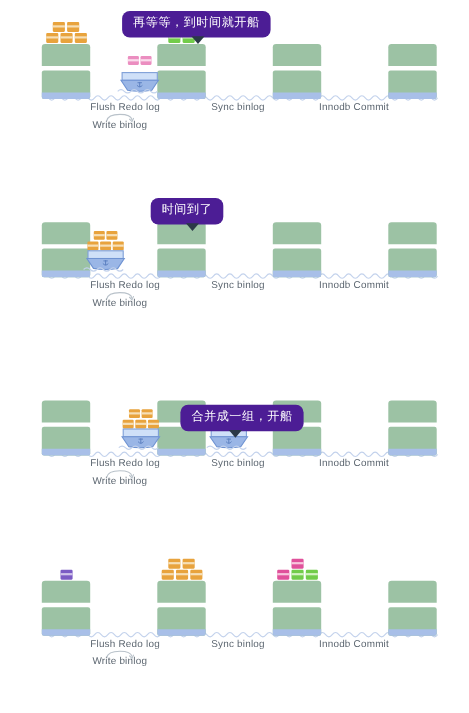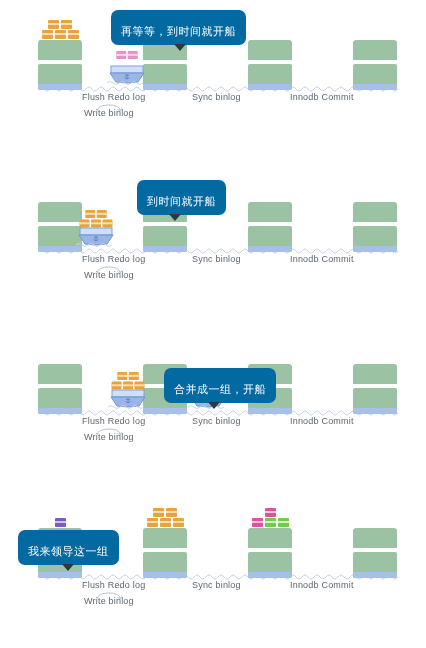--- a/index.html
+++ b/index.html
@@ -88,26 +88,26 @@
     height: 10px;
     overflow: visible;
   }
   .wave svg { display: block; }
   
   .ship { position: absolute; width: 48px; height: 44px; }
   .ship svg { display: block; }
   
   .bubble {
     position: absolute;
-    background: #0369a1;
+    background: #4c1d95;
     color: #ffffff;
     border-radius: 7px;
     font-size: 11px;
     line-height: 1;
-    padding: 16px 10px 8px 10px;
+    padding: 5px 10px 8px 10px;
     white-space: nowrap;
     letter-spacing: 0.5px;
     font-family: "DejaVu Sans", "Liberation Sans", sans-serif;
   }
   .bubble .tail {
     position: absolute;
     bottom: -6px;
     width: 0;
     height: 0;
     border-left: 6px solid transparent;
@@ -358,16 +358,15 @@
       <div class="label" style="left: 82px; top: 94px;">Flush Redo log</div>
       <div class="label" style="left: 192px; top: 94px;">Sync binlog</div>
       <div class="label" style="left: 290px; top: 94px;">Innodb Commit</div>
       <div class="arrow-wb" style="left: 96px; top: 102px;"><svg width="26" height="10" viewBox="0 0 26 10">
           <path d="M1 7 Q2 1 13 1 Q23 1 24 6" fill="none" stroke="#b9c2ca" stroke-width="1"></path>
           <path d="M21.5 5 L24 7.5 L25.5 4.2" fill="none" stroke="#b9c2ca" stroke-width="1"></path>
         </svg></div>
       <div class="label" style="left: 84px; top: 110px;">Write binlog</div>
     </div>
     <div class="bubble" style="left: 111px; top: 10px;"><span>再等等，到时间就开船</span><div class="tail" style="left: 63px;"></div></div>
-    <div class="bubble" style="left: 137px; top: 180px;"><span>到时间就开船</span><div class="tail" style="left: 32px;"></div></div>
+    <div class="bubble" style="left: 137px; top: 180px;"><span>时间到了</span><div class="tail" style="left: 32px;"></div></div>
     <div class="bubble" style="left: 164px; top: 368px;"><span>合并成一组，开船</span><div class="tail" style="left: 44px;"></div></div>
-    <div class="bubble" style="left: 18px; top: 530px;"><span>我来领导这一组</span><div class="tail" style="left: 44px;"></div></div>
   </div>
 
 </body></html>

